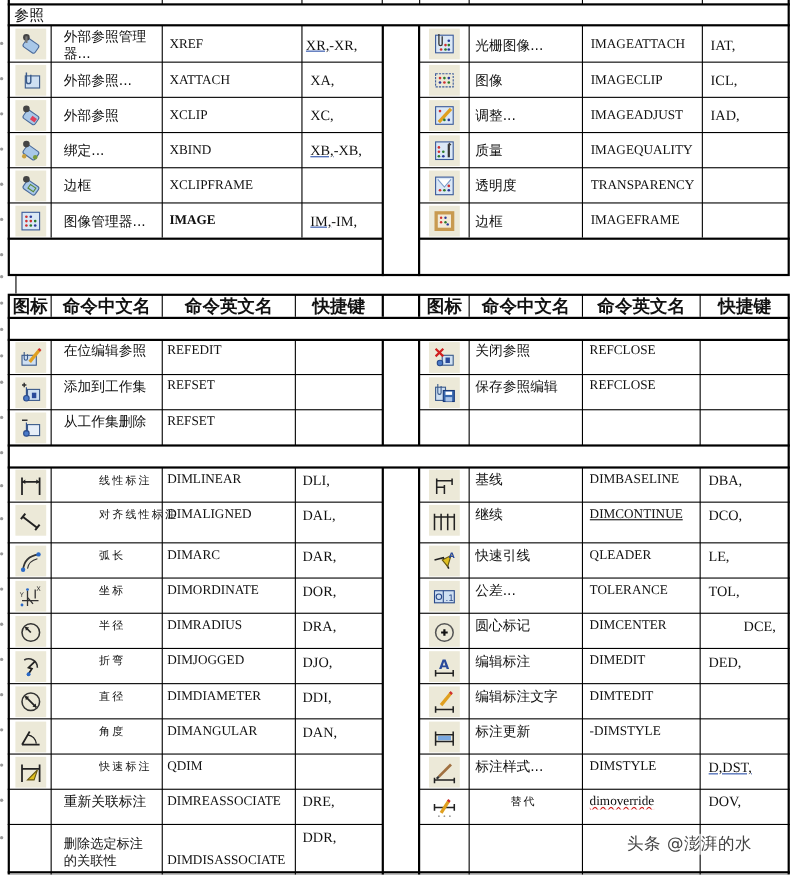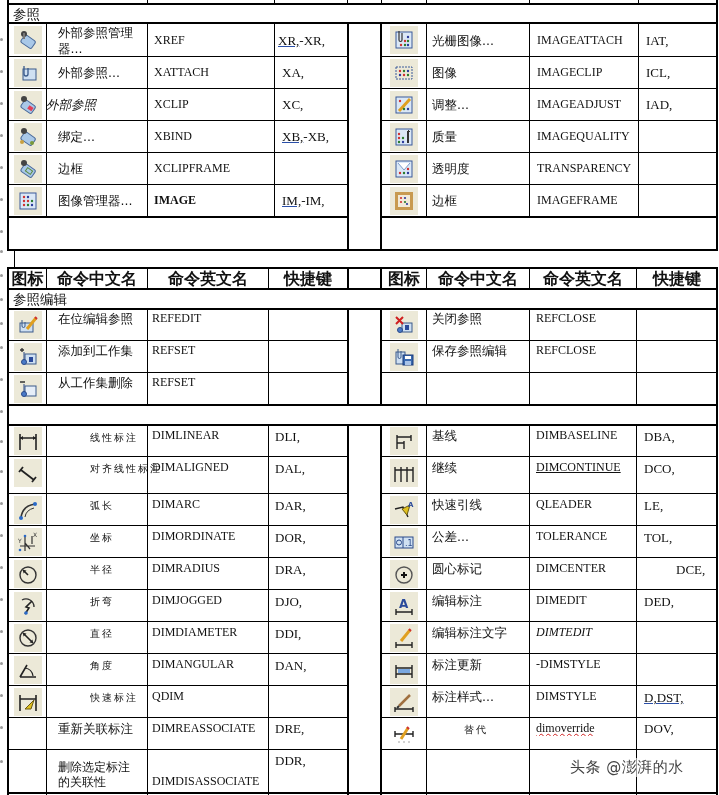--- a/index.html
+++ b/index.html
@@ -130,21 +130,21 @@
   </div>
 
   <div>
     <div class="iconbox" style="left:14px; top:91px;">
       <svg viewBox="0 0 22 22">
           <rect x="5" y="8" width="13" height="9" rx="2" fill="#a9c8e8" stroke="#4a6a9a" transform="rotate(35 11 12)"></rect>
           <rect x="11" y="12" width="5" height="4" fill="#e0405a" transform="rotate(35 13 14)"></rect>
           <circle cx="7" cy="5" r="3" fill="#444"></circle>
         </svg>
     </div>
-    <div class="cell zh" style="left:46px; top:97px; width:86px;font-style:italic;">外部参照</div>
+    <div class="cell zh" style="left:58px; top:97px; width:86px;">外部参照</div>
     <div class="cell en" style="left:154px; top:97px; width:118px;">XCLIP</div>
     <div class="cell sc" style="left:282px; top:97px; width:64px;">XC,</div>
   </div>
 
   <div>
     <div class="iconbox" style="left:14px; top:123px;">
       <svg viewBox="0 0 22 22">
           <rect x="5" y="8" width="13" height="9" rx="2" fill="#a9c8e8" stroke="#4a6a9a" transform="rotate(35 11 12)"></rect>
           <circle cx="7" cy="5" r="3" fill="#444"></circle>
           <circle cx="15" cy="17" r="2" fill="#7a9a3a"></circle>
@@ -331,21 +331,20 @@
     <div class="cell hdr" style="left:269px; top:270px; width:78px;">快捷键</div>
   </div>
   <div>
     <div class="cell hdr" style="left:382px; top:270px; width:44px;">图标</div>
     <div class="cell hdr" style="left:427px; top:270px; width:102px;">命令中文名</div>
     <div class="cell hdr" style="left:530px; top:270px; width:106px;">命令英文名</div>
     <div class="cell hdr" style="left:637px; top:270px; width:80px;">快捷键</div>
   </div>
   <div class="rule-h thick" style="left:7px; top:288px; width:711px;"></div>
 
-  <div class="cell section" style="left:9px; top:290px; width:300px;">参照编辑</div>
   <div class="rule-h thick" style="left:7px; top:308px; width:711px;"></div>
 
   <div class="rule-v" style="left:46px; top:309px; height:96px;"></div>
   <div class="rule-v" style="left:147px; top:309px; height:96px;"></div>
   <div class="rule-v" style="left:268px; top:309px; height:96px;"></div>
   <div class="rule-v thick" style="left:347px; top:309px; height:96px;"></div>
   <div class="rule-v thick" style="left:380px; top:309px; height:96px;"></div>
   <div class="rule-v" style="left:426px; top:309px; height:96px;"></div>
   <div class="rule-v" style="left:529px; top:309px; height:96px;"></div>
   <div class="rule-v" style="left:636px; top:309px; height:96px;"></div>
@@ -644,21 +643,21 @@
   </div>
   <div>
     <div class="iconbox" style="left:390px; top:624px;">
       <svg viewBox="0 0 22 22">
           <path d="M8 14 L17 3" stroke="#e0a020" stroke-width="3"></path>
           <path d="M16 2 l2 2" stroke="#d03030" stroke-width="2"></path>
           <path d="M3 15 v6 M19 15 v6 M3 18 h16" stroke="#222" stroke-width="1.4"></path>
         </svg>
     </div>
     <div class="cell zh" style="left:432px; top:625px; width:95px;">编辑标注文字</div>
-    <div class="cell en" style="left:536px; top:625px; width:98px;font-style:italic;">DIMTEDIT</div>
+    <div class="cell en" style="left:536px; top:625px; width:98px;">DIMTEDIT</div>
     <div class="cell sc" style="left:644px; top:626px; width:72px;"></div>
   </div>
   <div>
     <div class="iconbox" style="left:390px; top:656px;">
       <svg viewBox="0 0 22 22">
           <path d="M3 6 v13 M19 6 v13 M3 9 h16 M3 15 h16" stroke="#222" stroke-width="1.4"></path>
           <rect x="5" y="10" width="12" height="4" fill="#7aa8e0"></rect>
         </svg>
     </div>
     <div class="cell zh" style="left:432px; top:657px; width:95px;">标注更新</div>

